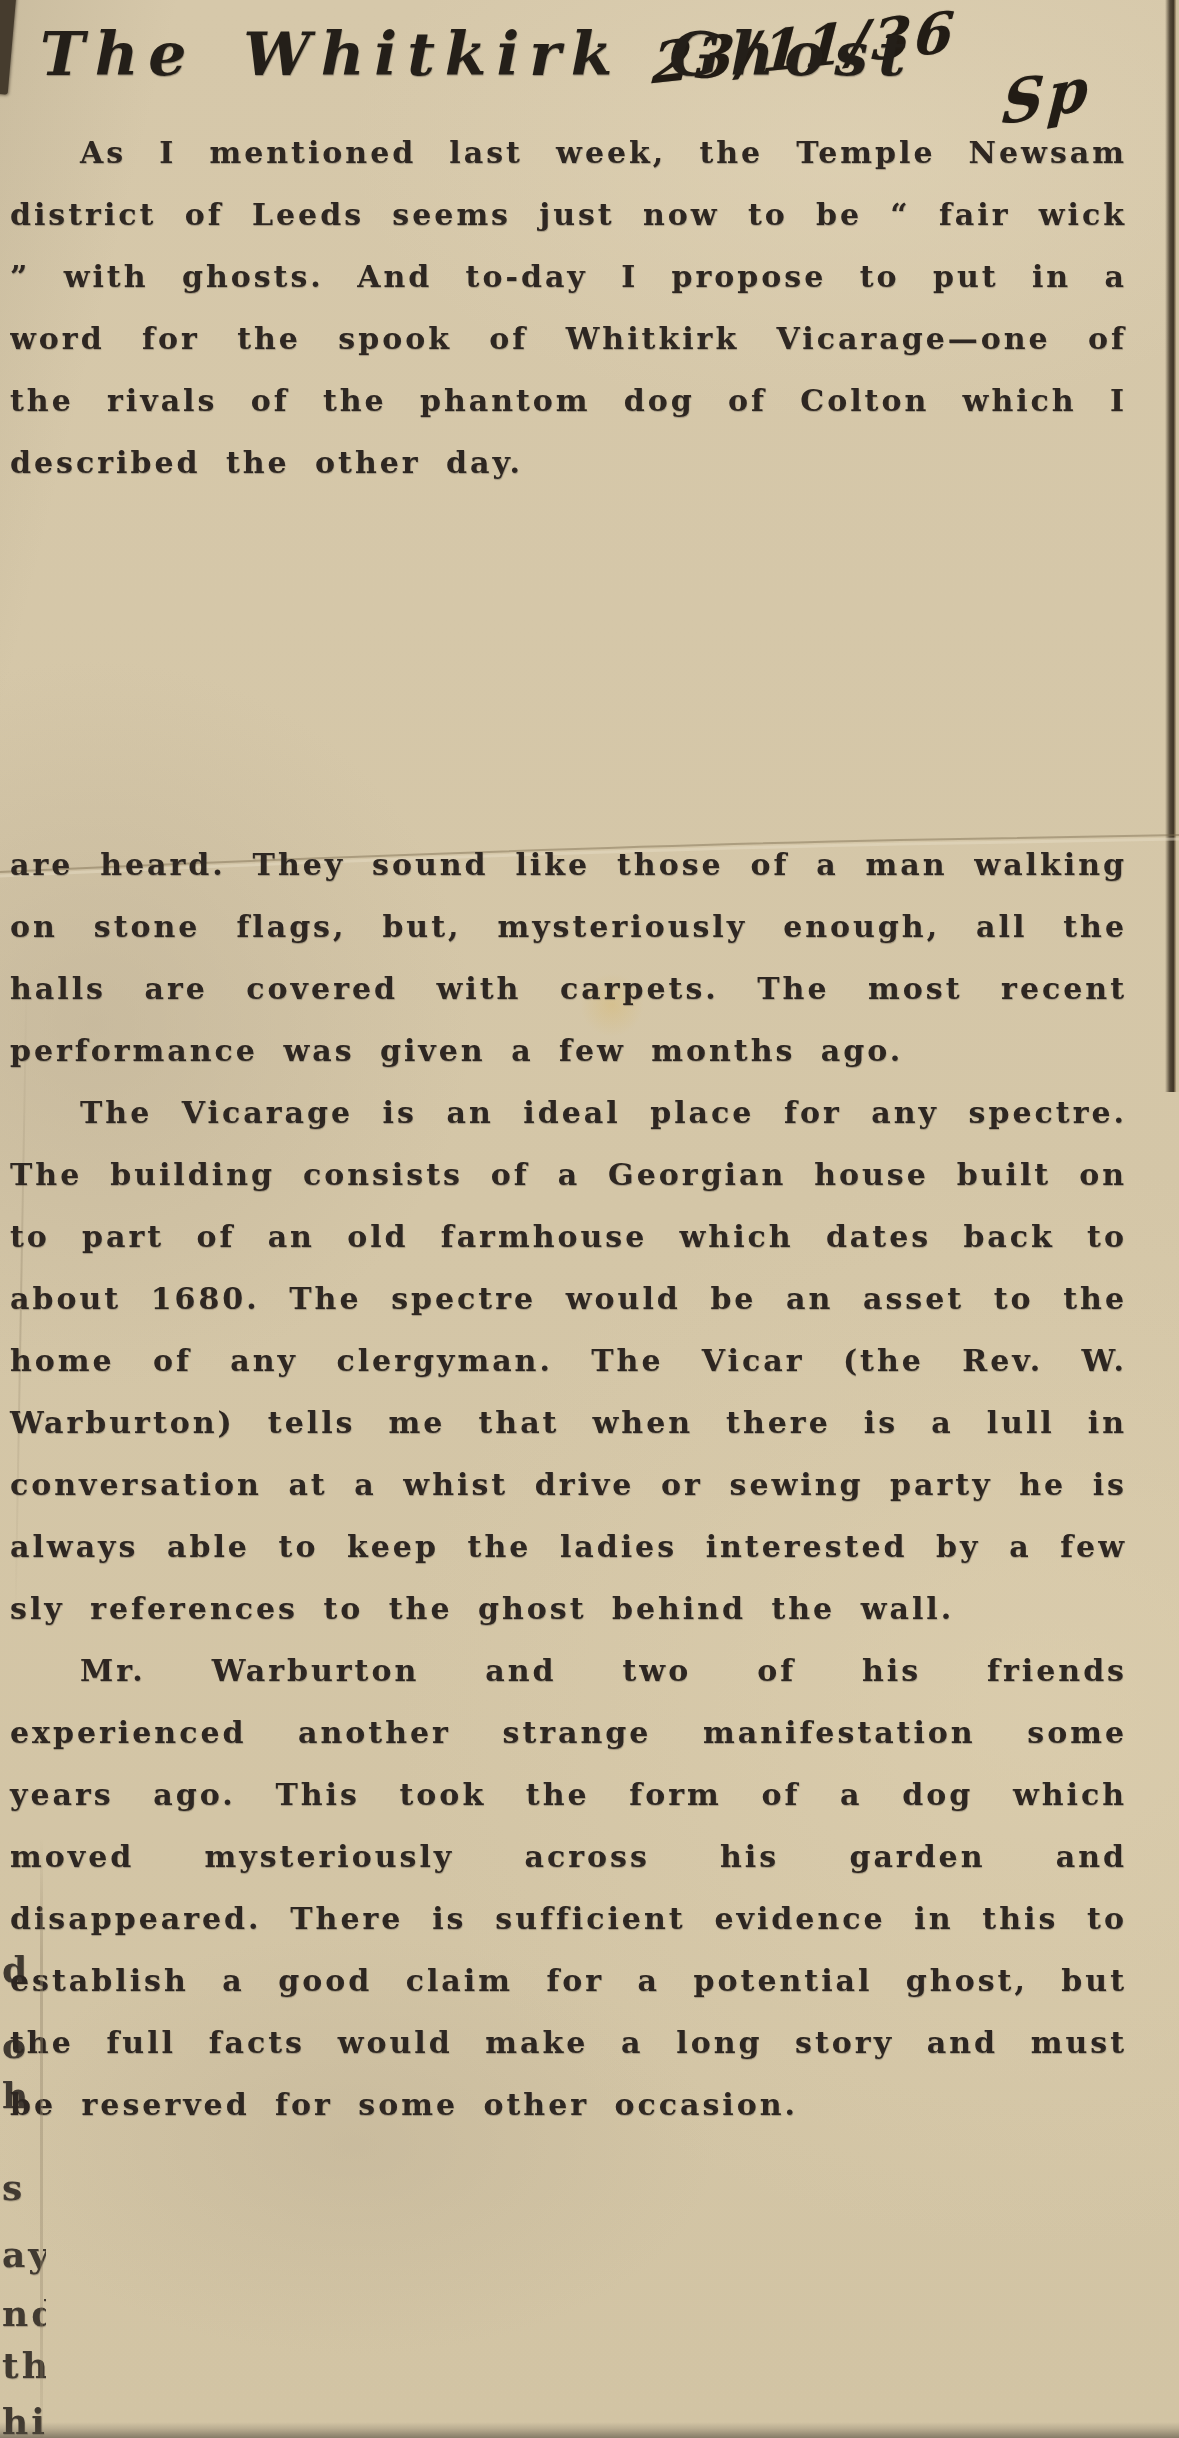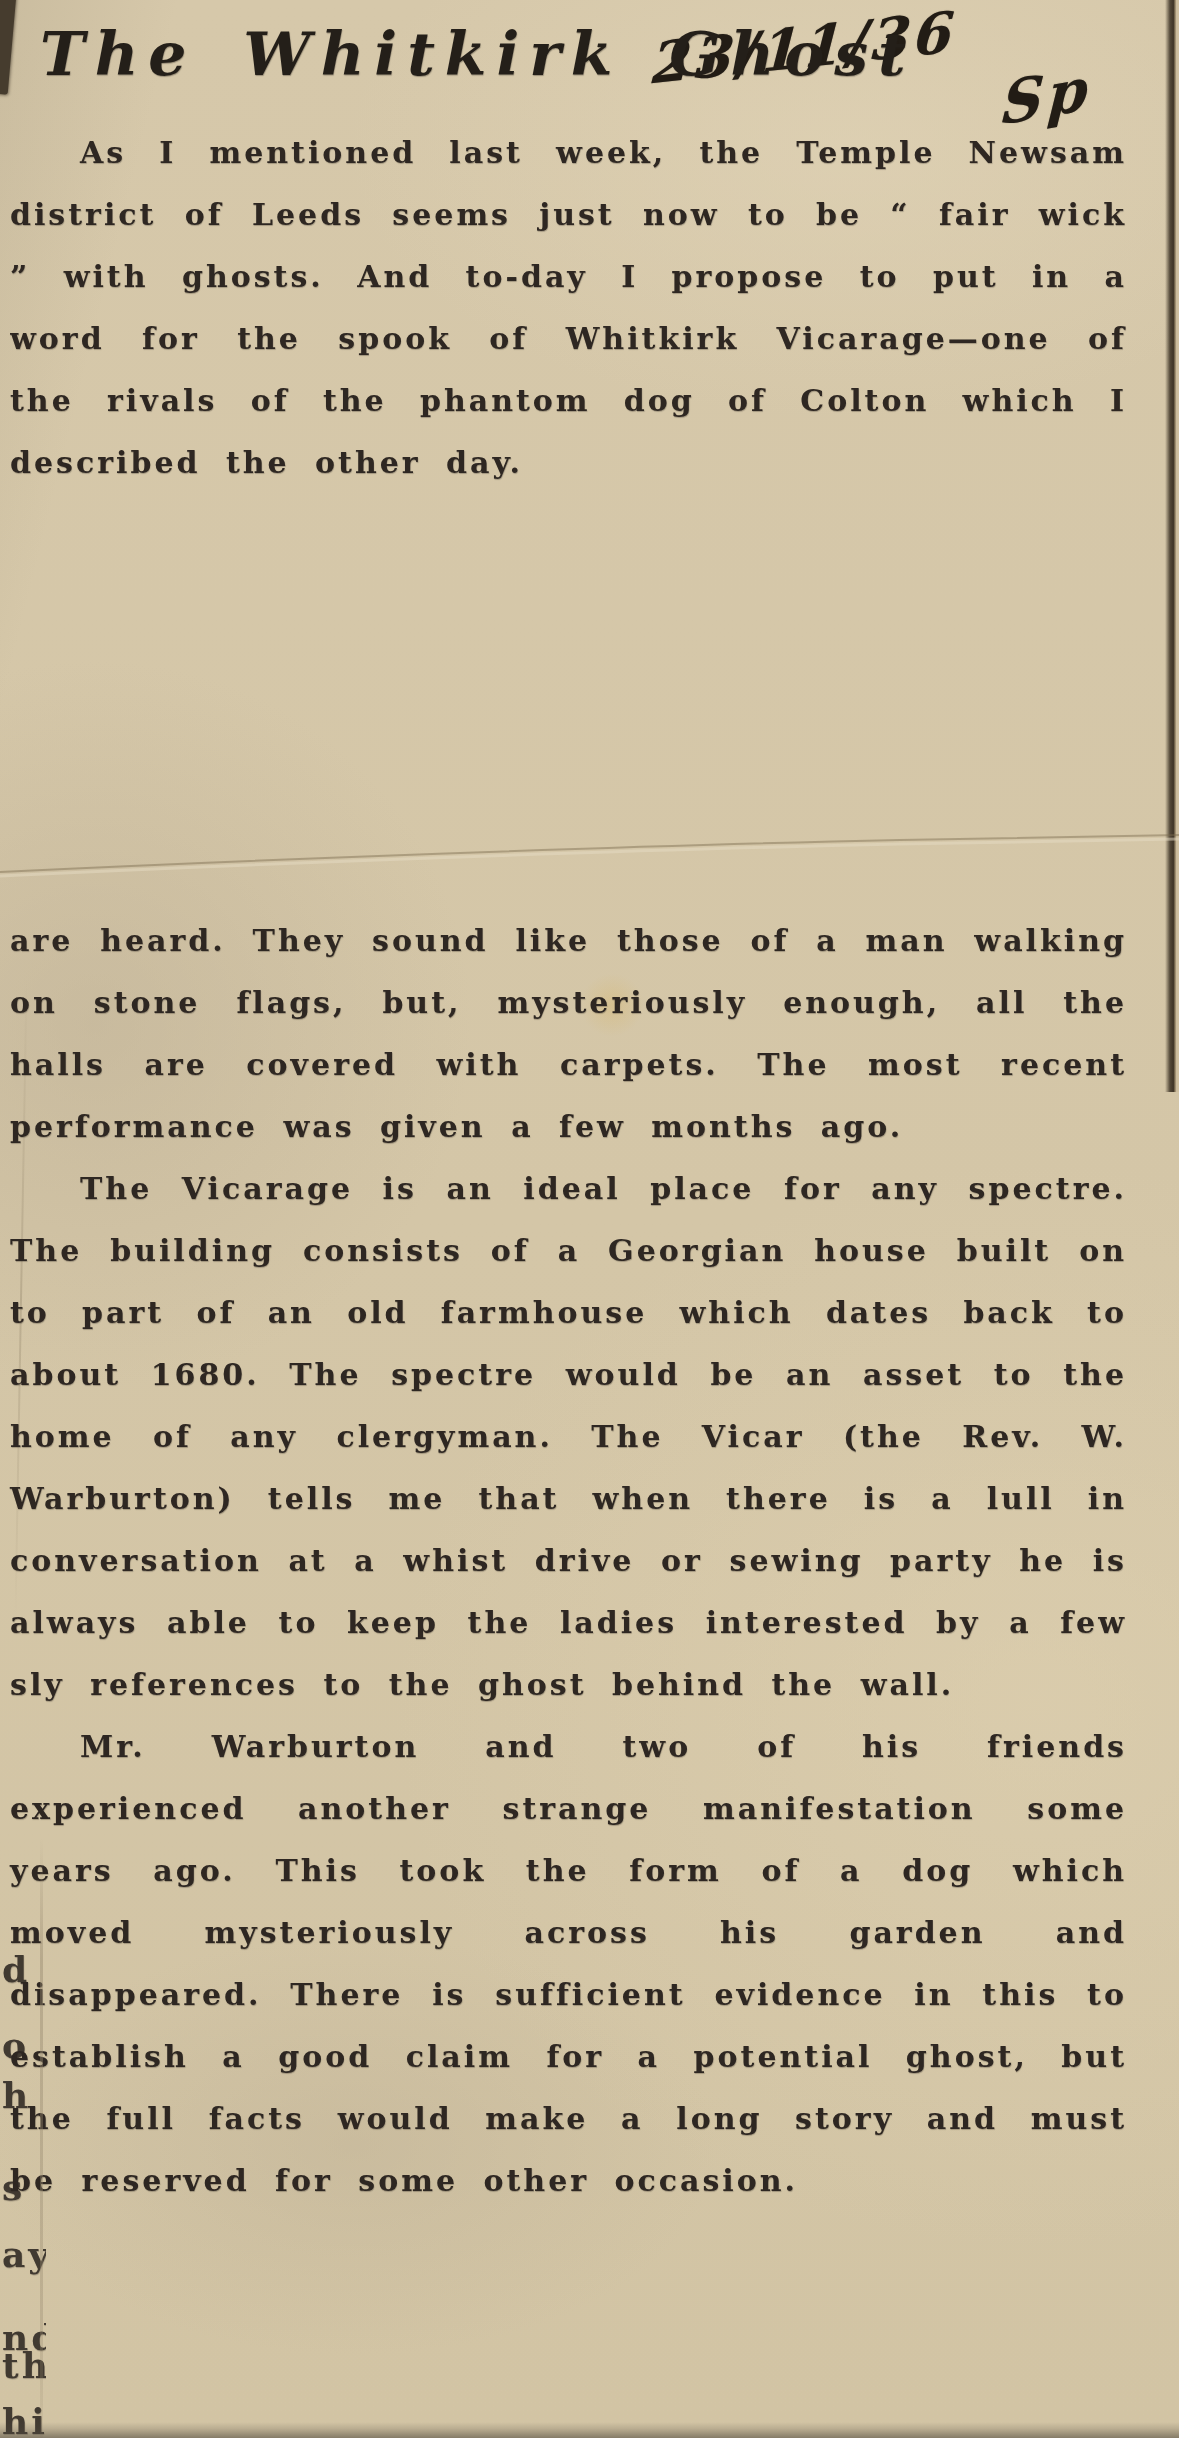--- a/index.html
+++ b/index.html
@@ -14,21 +14,21 @@
       radial-gradient(ellipse 540px 520px at 8% 42%, rgba(186,172,146,0.45), transparent 70%),
       radial-gradient(ellipse 900px 760px at 88% 70%, rgba(224,210,178,0.5), transparent 72%),
       radial-gradient(ellipse 520px 300px at 30% 88%, rgba(188,174,147,0.40), transparent 70%),
       linear-gradient(104deg, rgba(158,146,120,0.22) 0%, transparent 10%),
       linear-gradient(#d6c8aa, #d2c4a4);
     font-family:"DejaVu Serif", serif;
   }
   
   .piece{position:absolute;left:10px;right:52px;}
   .piece-top{top:0;height:852px;overflow:hidden;}
-  .piece-bottom{top:900px;bottom:0;}
+  .piece-bottom{top:824px;bottom:0;}
   .headline{
     margin:18px 0 0 30px;
     font-size:60px;line-height:72px;
     font-weight:bold;font-style:italic;
     letter-spacing:10px;word-spacing:16px;
     color:#241f19;
     text-shadow:0.5px 0.8px 1px rgba(36,31,25,0.35);
     white-space:nowrap;
   }
   .hand{
@@ -118,20 +118,20 @@
     <p class="para indent">The Vicarage is an ideal place for any spectre. The building consists of a Georgian house built on to part of an old farmhouse which dates back to about 1680.  The spectre would be an asset to the home of any clergyman.  The Vicar (the Rev. W. Warburton) tells me that when there is a lull in conversation at a whist drive or sewing party he is always able to keep the ladies interested by a few sly references to the ghost behind the wall.</p>
     <p class="para indent">Mr. Warburton and two of his friends experienced another strange manifestation some years ago.  This took the form of a dog which moved mysteriously across his garden and disappeared.  There is sufficient evidence in this to establish a good claim for a potential ghost, but the full facts would make a long story and must be reserved for some other occasion.</p>
   </div>
 
   <div class="under-strip">
     <span class="frag" style="top:100px">d</span>
     <span class="frag" style="top:176px">o</span>
     <span class="frag" style="top:226px">h</span>
     <span class="frag" style="top:318px">s</span>
     <span class="frag" style="top:385px">ay</span>
-    <span class="frag" style="top:468px">nd</span>
+    <span class="frag" style="top:444px">nd</span>
     <span class="frag" style="top:496px">th</span>
     <span class="frag" style="top:552px">hi</span>
   </div>
   <div class="strip-tear"></div>
 
   <div class="bottom-shadow"></div>
 </div>
 
 </body></html>

